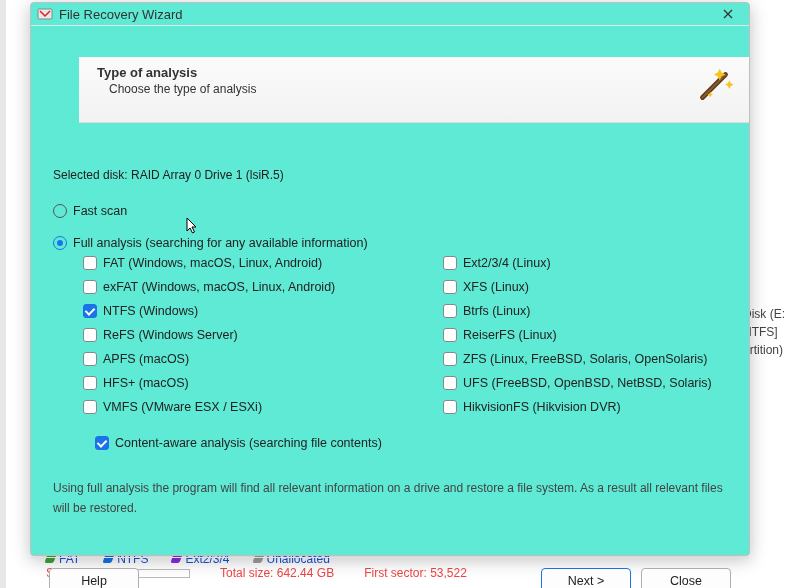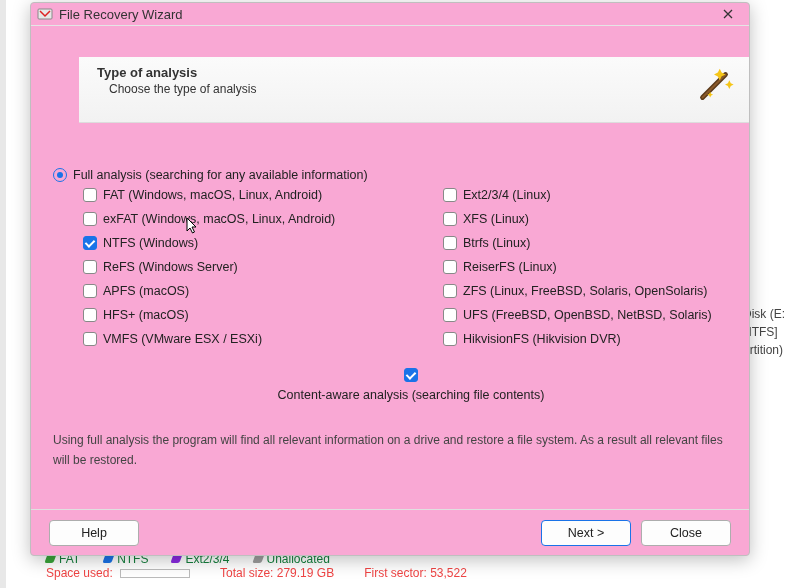--- a/index.html
+++ b/index.html
@@ -42,38 +42,38 @@
     color: #ef4444;
     font-size: 12px;
   }
   .bg-legend {
     position: absolute;
     left: 40px;
     bottom: 22px;
     display: flex;
     gap: 24px;
     align-items: flex-start;
-    color: #15803d;
+    color: #1d4ed8;
     font-size: 12px;
   }
   .bg-legend .sw {
     display: inline-block;
     width: 9px;
     height: 9px;
     border-radius: 2px;
     margin-right: 4px;
     transform: skewX(-20deg);
   }
   .dialog {
     position: absolute;
     left: 30px;
     top: 2px;
     width: 720px;
     height: 554px;
-    background: #f9a8d4;
+    background: #5eead4;
     border: 1px solid #bfbfbf;
     border-radius: 4px;
     box-shadow: 0 4px 18px rgba(0,0,0,0.25);
     display: flex;
     flex-direction: column;
     gap: 31px;
   }
   .titlebar {
     height: 26px;
     display: flex;
@@ -185,21 +185,20 @@
     width: 4px;
     height: 7px;
     border: solid #fff;
     border-width: 0 2px 2px 0;
     transform: rotate(45deg);
     margin-top: -2px;
   }
   .content-aware {
     margin-left: 42px;
     margin-bottom: 28px;
-    flex-direction: column;
   }
   .hint {
     color: #444;
     font-size: 12px;
     line-height: 20px;
   }
 
   .footer {
     border-top: 1px solid #e0e0e0;
     padding: 10px 18px;
@@ -246,21 +245,21 @@
     <span><span class="sw" style="background:#8a2be2"></span><span>Ext2/3/4</span></span>
     <span><span class="sw" style="background:#9e9e9e"></span><span>Unallocated</span></span>
   </div>
   <div class="bg-statusbar">
     <span>
       <span>Space used:</span>
       <span style="display:inline-block;width:70px;height:9px;border:1px solid #bbb;margin-left:4px;vertical-align:middle"></span>
     </span>
     <span>
       <span>Total size:</span>
-      <span>279.19 GB</span>
+      <span>642.44 GB</span>
     </span>
     <span>
       <span>First sector:</span>
       <span>53,522</span>
     </span>
   </div>
 </div>
 
 <div class="dialog">
   <div class="titlebar">
@@ -283,21 +282,26 @@
     <svg class="wand" viewBox="0 0 48 48">
       <path d="M12 36 L36 12" stroke="#5a3a1a" stroke-width="5" stroke-linecap="round"></path>
       <path d="M12 36 L36 12" stroke="#8a5a2a" stroke-width="2" stroke-linecap="round"></path>
       <path d="M30 6 l2 4 4 2 -4 2 -2 4 -2 -4 -4 -2 4 -2z" fill="#f5c518"></path>
       <path d="M40 18 l1.5 3 3 1.5 -3 1.5 -1.5 3 -1.5 -3 -3 -1.5 3 -1.5z" fill="#f5c518"></path>
       <path d="M20 30 l1 2 2 1 -2 1 -1 2 -1 -2 -2 -1 2 -1z" fill="#f5c518"></path>
     </svg>
   </div>
 
   <div class="content">
-
+    <div class="selected-disk">Selected disk: RAID Array 0 Drive 1 (lsiR.5)</div>
+
+    <div class="radio-row">
+      <span class="radio"></span>
+      <span>Fast scan</span>
+    </div>
 
     <div class="radio-row" style="margin-bottom:6px">
       <span class="radio checked"></span>
       <span>Full analysis (searching for any available information)</span>
     </div>
 
     <div class="fs-grid" id="fs-grid">
         <div class="chk-row">
           <span class="chk"></span>
           <span>FAT (Windows, macOS, Linux, Android)</span>

